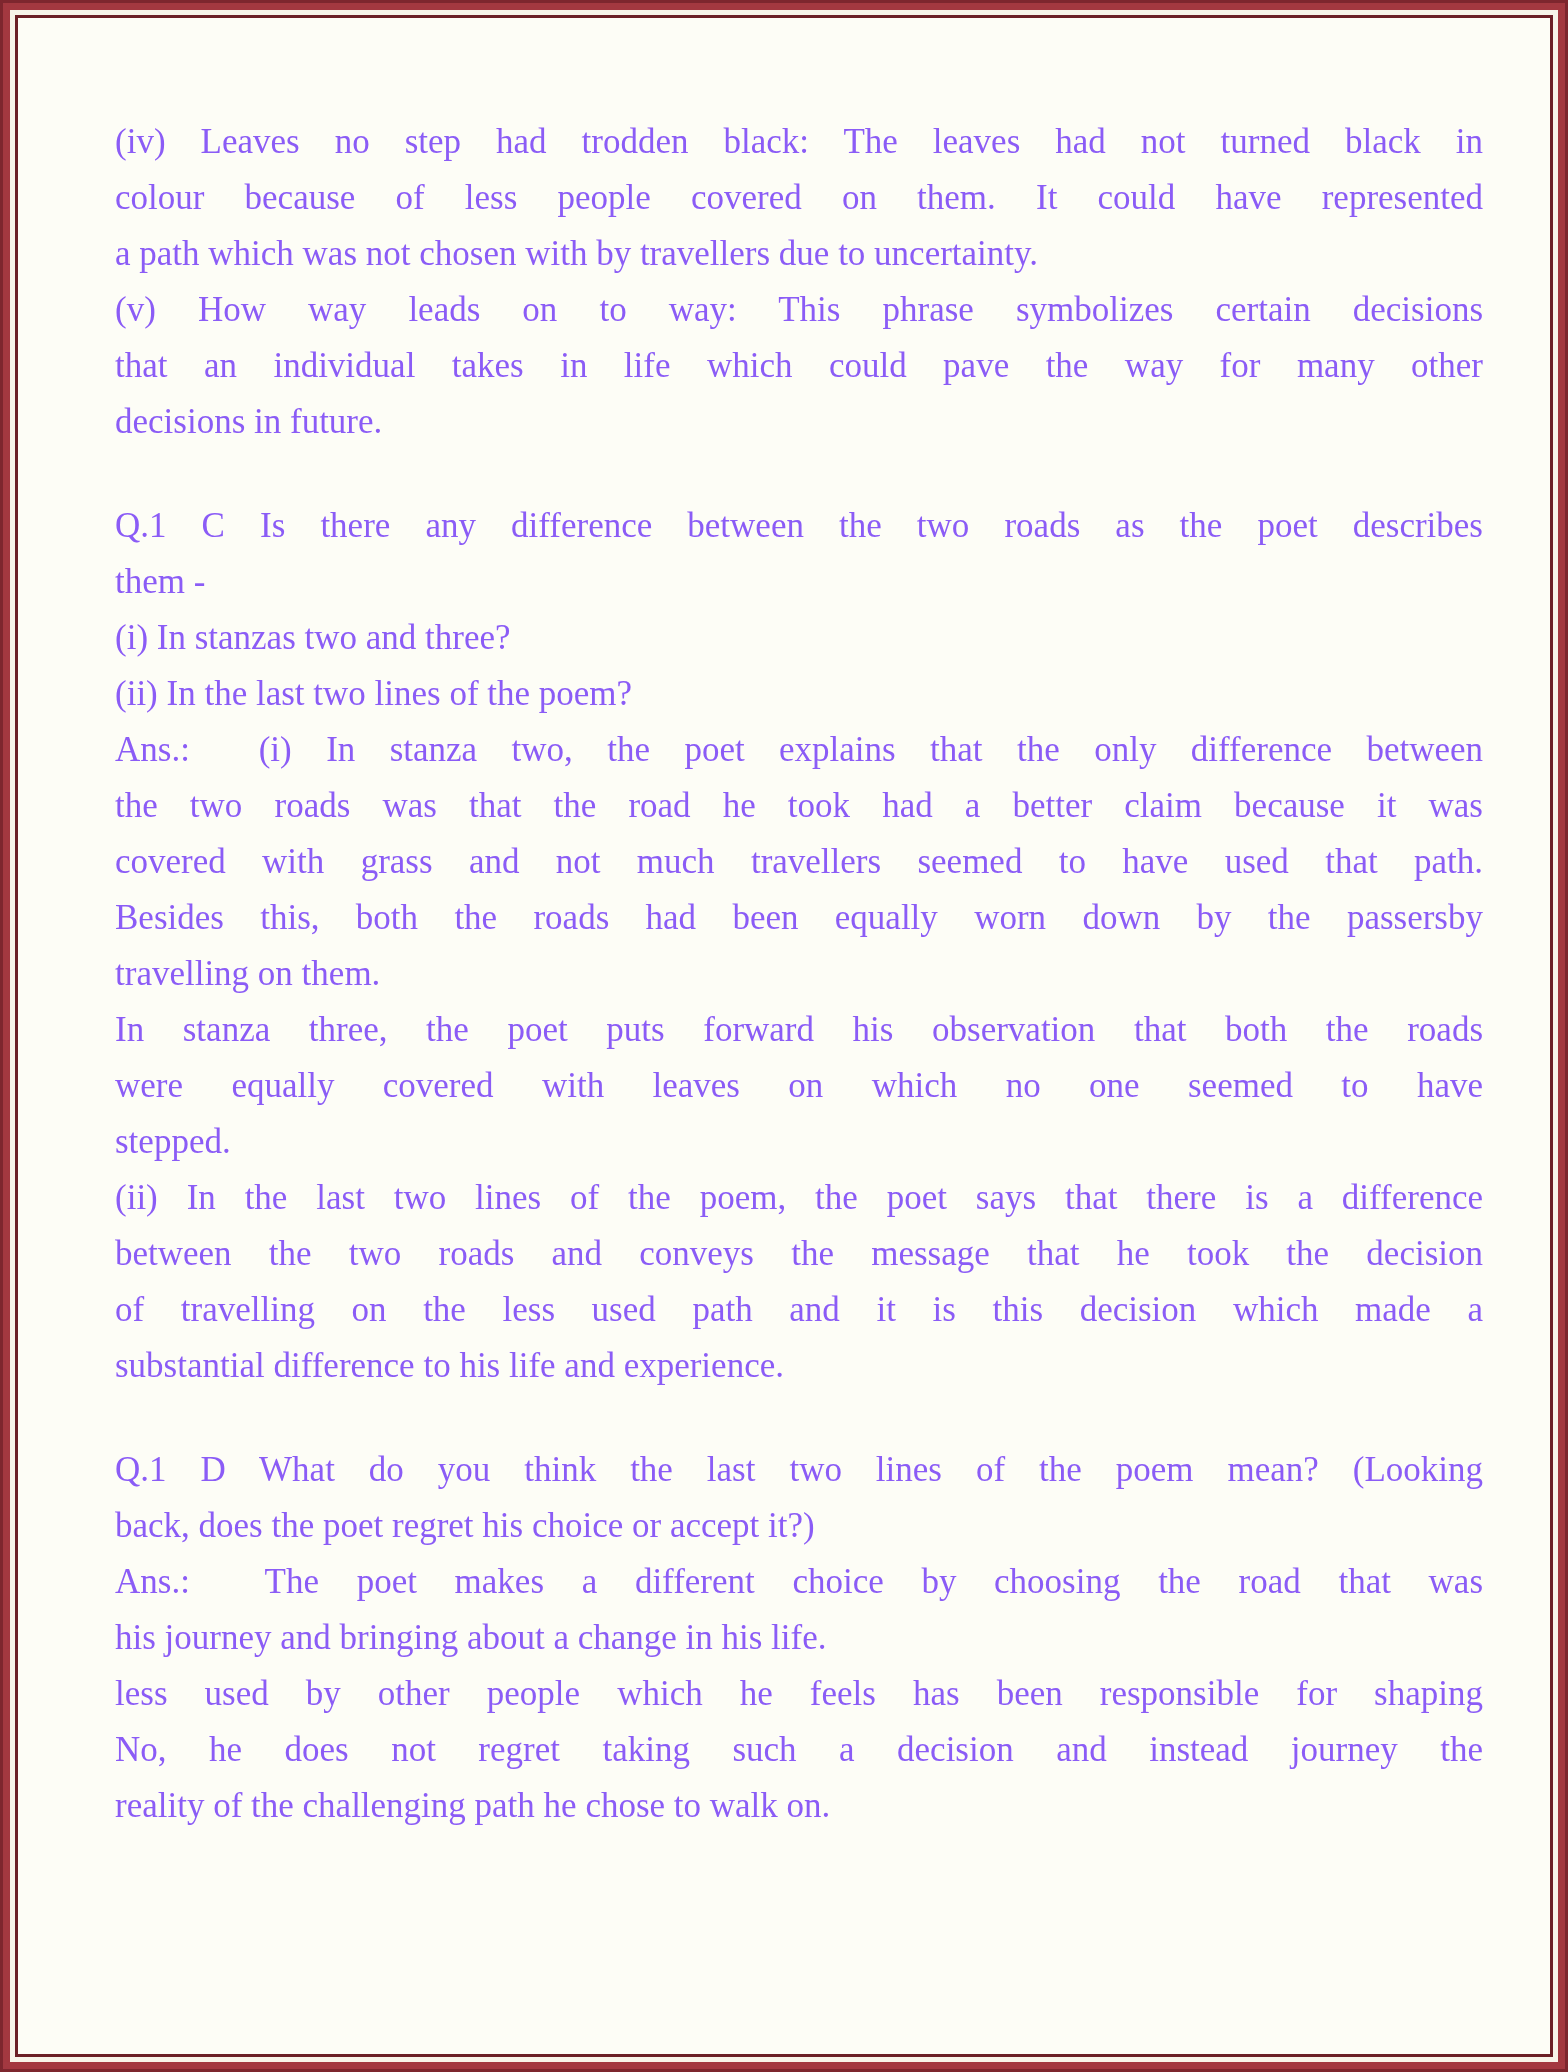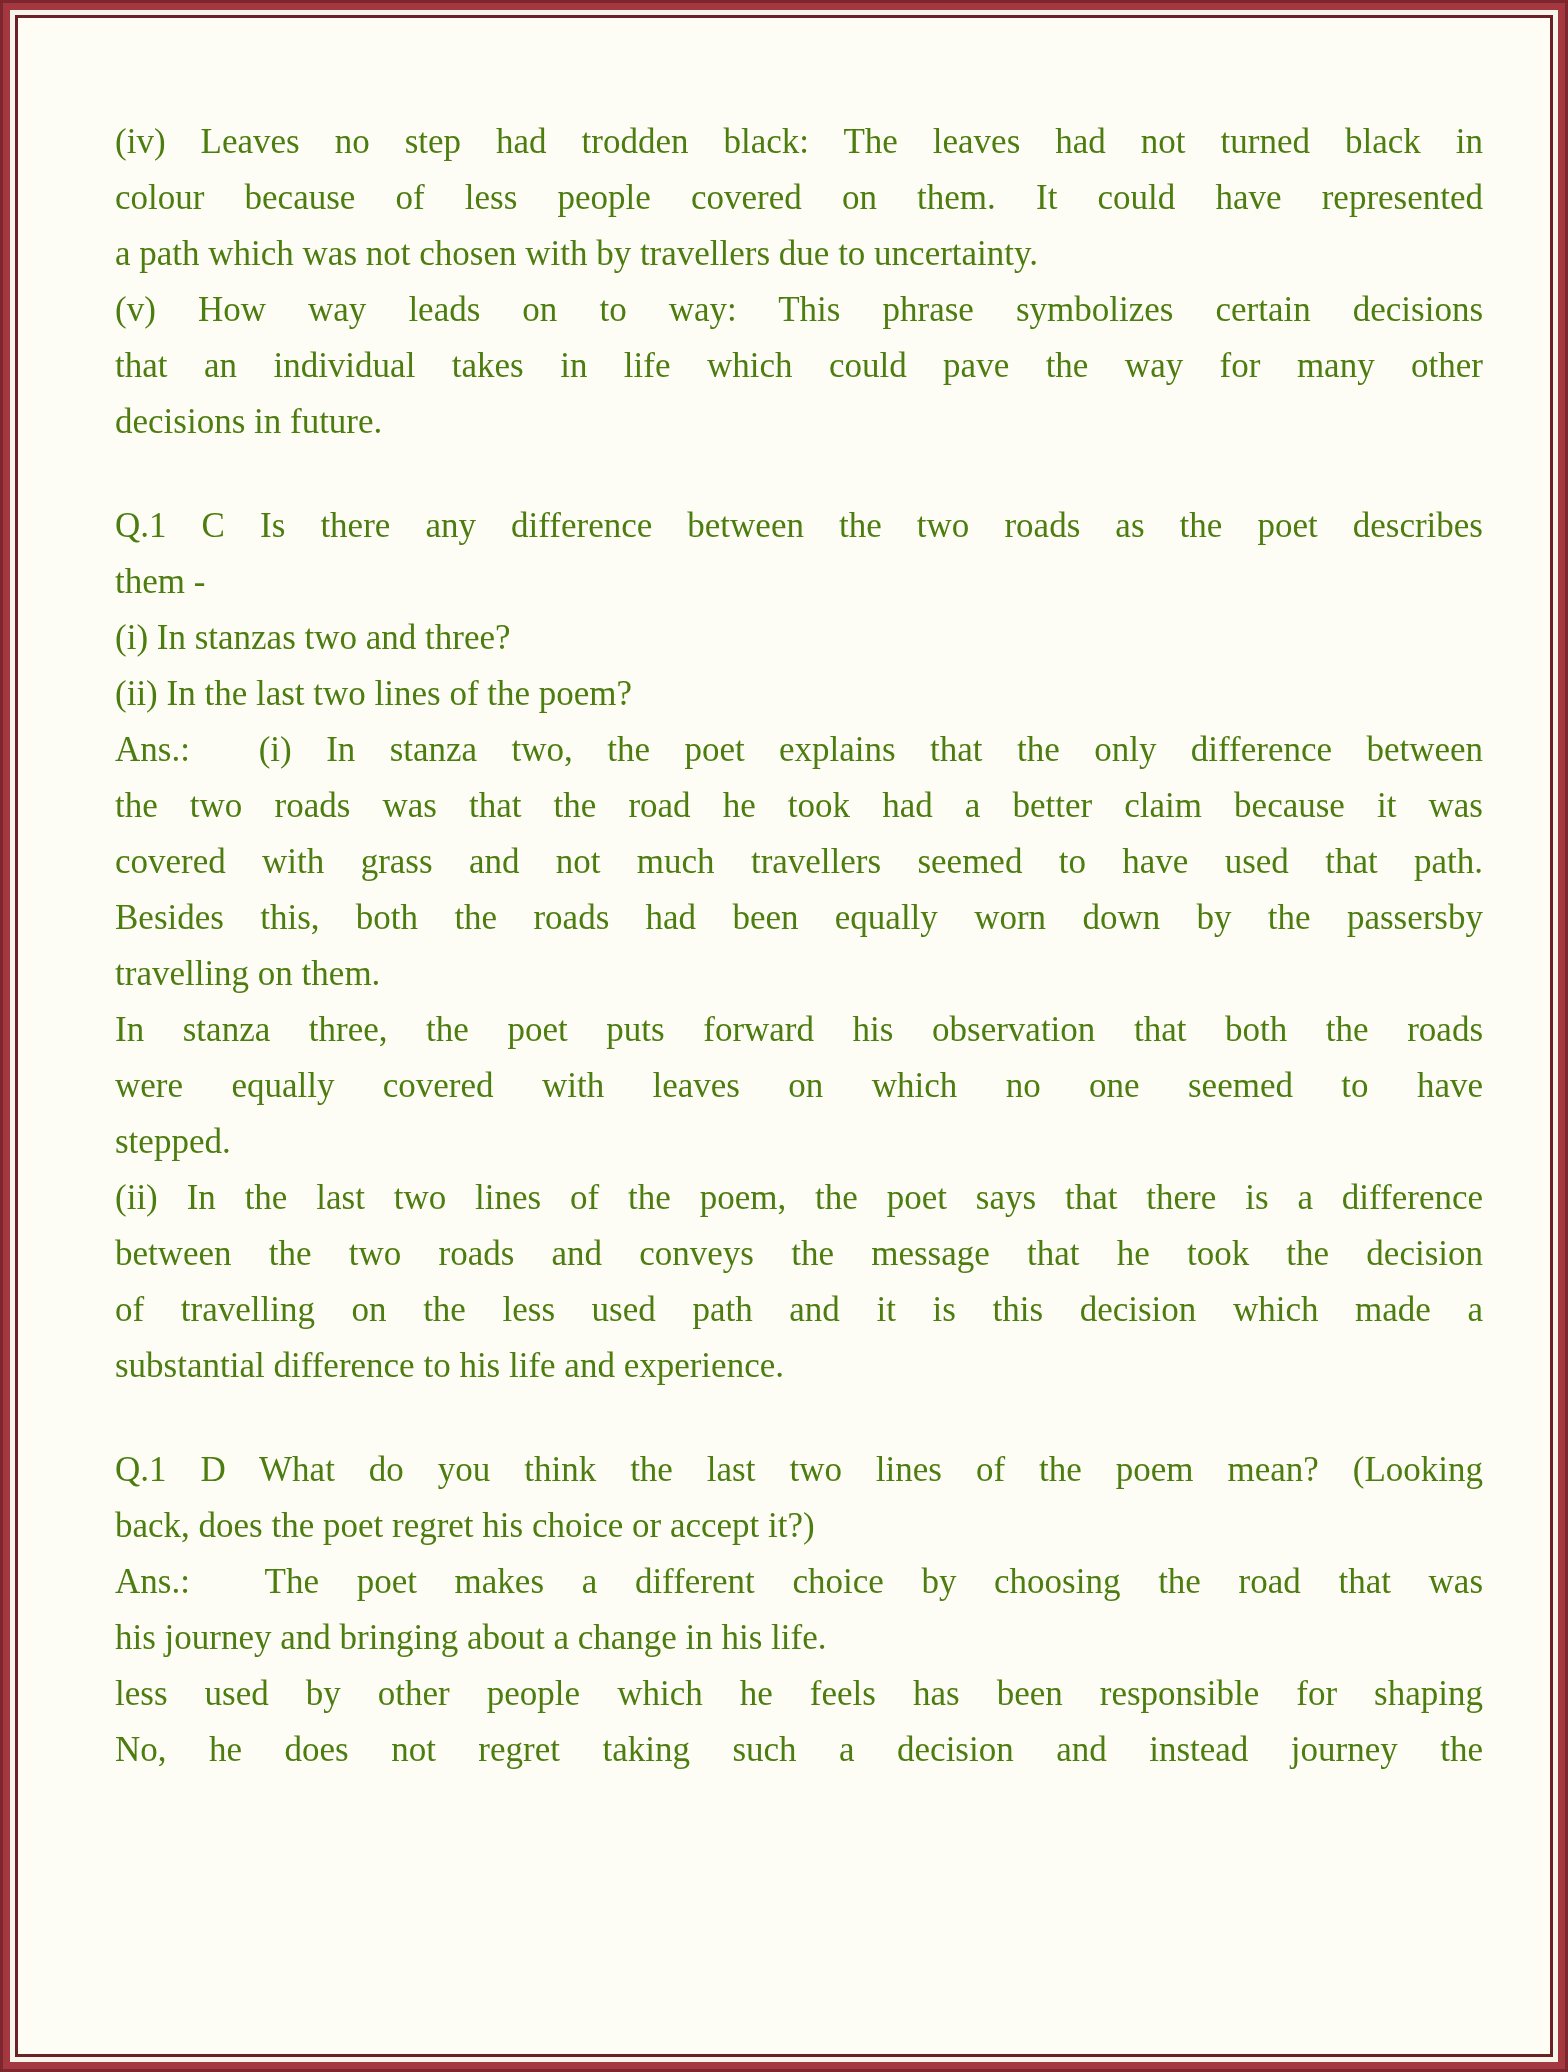--- a/index.html
+++ b/index.html
@@ -23,21 +23,21 @@
     border: 3px solid #6b2026;    
     box-shadow: 0 0 0 5px #f7f4e9; 
     overflow: hidden;
   }
 
   .content {
     box-sizing: border-box;
     margin-left: 97px;
     margin-right: 67px;
     padding-top: 96px;
-    color: #4d7c0f;
+    color: #8b5cf6;
     font-family: "Liberation Serif", "DejaVu Serif", serif;
     font-size: 35px;
     line-height: 56px;
   }
 
   .block { margin: 0; }
   .block.gap-before { margin-top: 48px; }
 
   .line {
     height: 56px;
@@ -86,17 +86,18 @@
             <div class="line just">of travelling on the less used path and it is this decision which made a</div>
             <div class="line">substantial difference to his life and experience.</div>
           </div>
           <div class="block gap-before">
             <div class="line just">Q.1 D What do you think the last two lines of the poem mean? (Looking</div>
             <div class="line">back, does the poet regret his choice or accept it?)</div>
             <div class="line just">Ans.:&nbsp; The poet makes a different choice by choosing the road that was</div>
             <div class="line">his journey and bringing about a change in his life.</div>
             <div class="line just">less used by other people which he feels has been responsible for shaping</div>
             <div class="line just">No, he does not regret taking such a decision and instead journey the</div>
+            <div class="line">reality of the challenging path he chose to walk on.</div>
           </div>
         </div>
     </div>
   </div>
 </div>
 
 </body></html>

